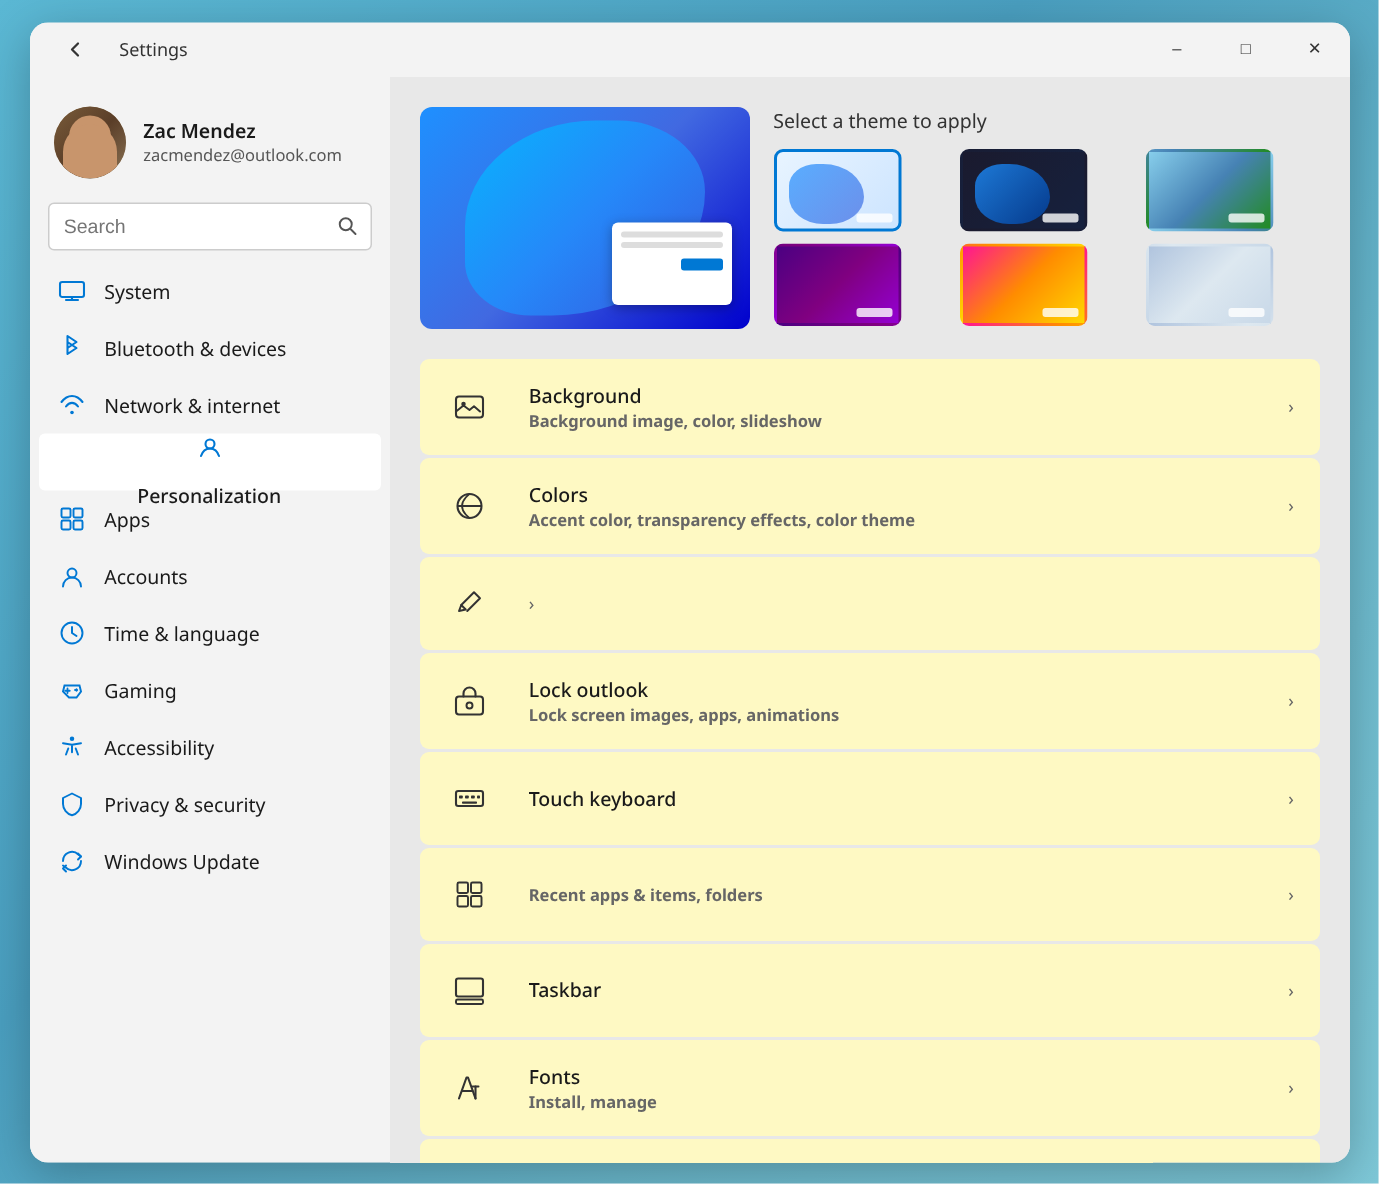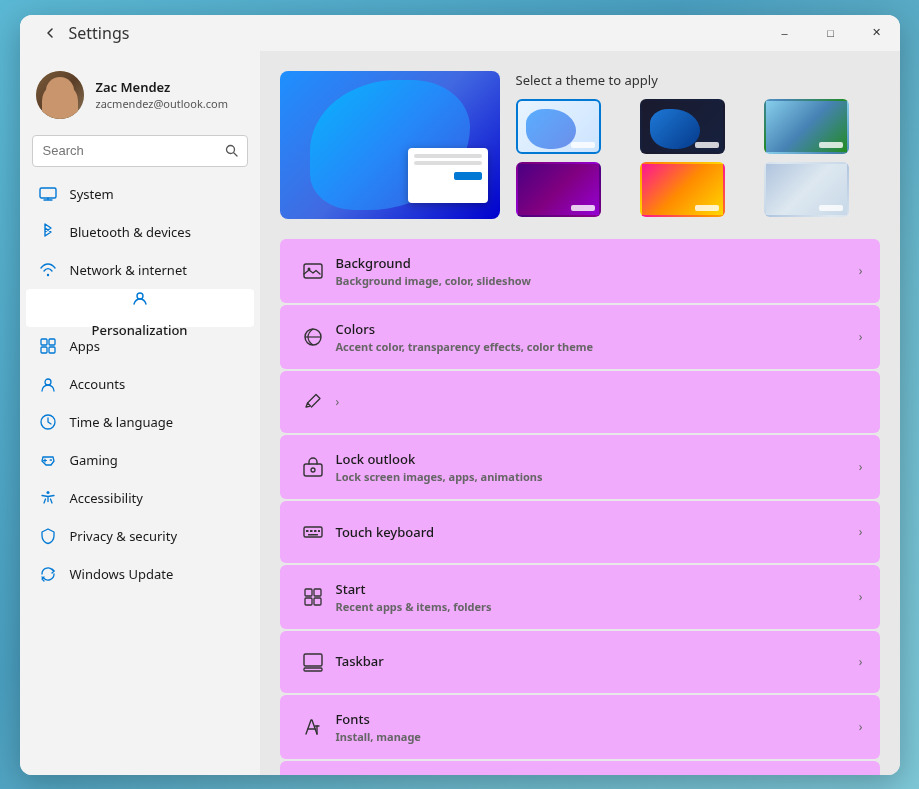--- a/index.html
+++ b/index.html
@@ -38,22 +38,22 @@
       border: none;
       background: transparent;
       cursor: pointer;
       display: flex;
       align-items: center;
       justify-content: center;
       font-size: 12px;
       color: #333;
     }
     .titlebar-title {
-      margin-left: 5px;
-      font-size: 16px;
+      margin-left: 16px;
+      font-size: 12px;
       color: #333;
       font-weight: 400;
     }
     .titlebar-controls {
       position: absolute;
       right: 0;
       top: 0;
       display: flex;
     }
     .titlebar-btn {
@@ -322,26 +322,26 @@
     }
     .theme-soft {
       background: linear-gradient(135deg, #b0c4de 0%, #dde8f0 50%, #c8d8e8 100%);
     }
     .settings-list {
       display: flex;
       flex-direction: column;
       gap: 2px;
     }
     .settings-item {
-      background: #f0abfc;
+      background: #fef9c3;
       border-radius: 6px;
       padding: 14px 16px;
       display: flex;
       align-items: center;
-      gap: 7px;
+      gap: 24px;
       cursor: pointer;
       border: 1px solid transparent;
     }
     .settings-icon {
       width: 32px;
       height: 32px;
       display: flex;
       align-items: center;
       justify-content: center;
       flex-shrink: 0;
@@ -618,21 +618,20 @@
         <div class="settings-item">
           <div class="settings-icon">
             <svg viewBox="0 0 22 22" fill="none">
               <rect x="3" y="3" width="7" height="7" rx="1" stroke="#333" stroke-width="1.3"></rect>
               <rect x="12" y="3" width="7" height="7" rx="1" stroke="#333" stroke-width="1.3"></rect>
               <rect x="3" y="12" width="7" height="7" rx="1" stroke="#333" stroke-width="1.3"></rect>
               <rect x="12" y="12" width="7" height="7" rx="1" stroke="#333" stroke-width="1.3"></rect>
             </svg>
           </div>
           <div class="settings-text">
-            <div class="settings-title">Start</div>
             <div class="settings-desc">Recent apps &amp; items, folders</div>
           </div>
           <span class="settings-chevron">›</span>
         </div>
 
         <div class="settings-item">
           <div class="settings-icon">
             <svg viewBox="0 0 22 22" fill="none">
               <rect x="2" y="3" width="18" height="12" rx="1.5" stroke="#333" stroke-width="1.4"></rect>
               <rect x="2" y="17" width="18" height="3" rx="1" stroke="#333" stroke-width="1.3"></rect>

